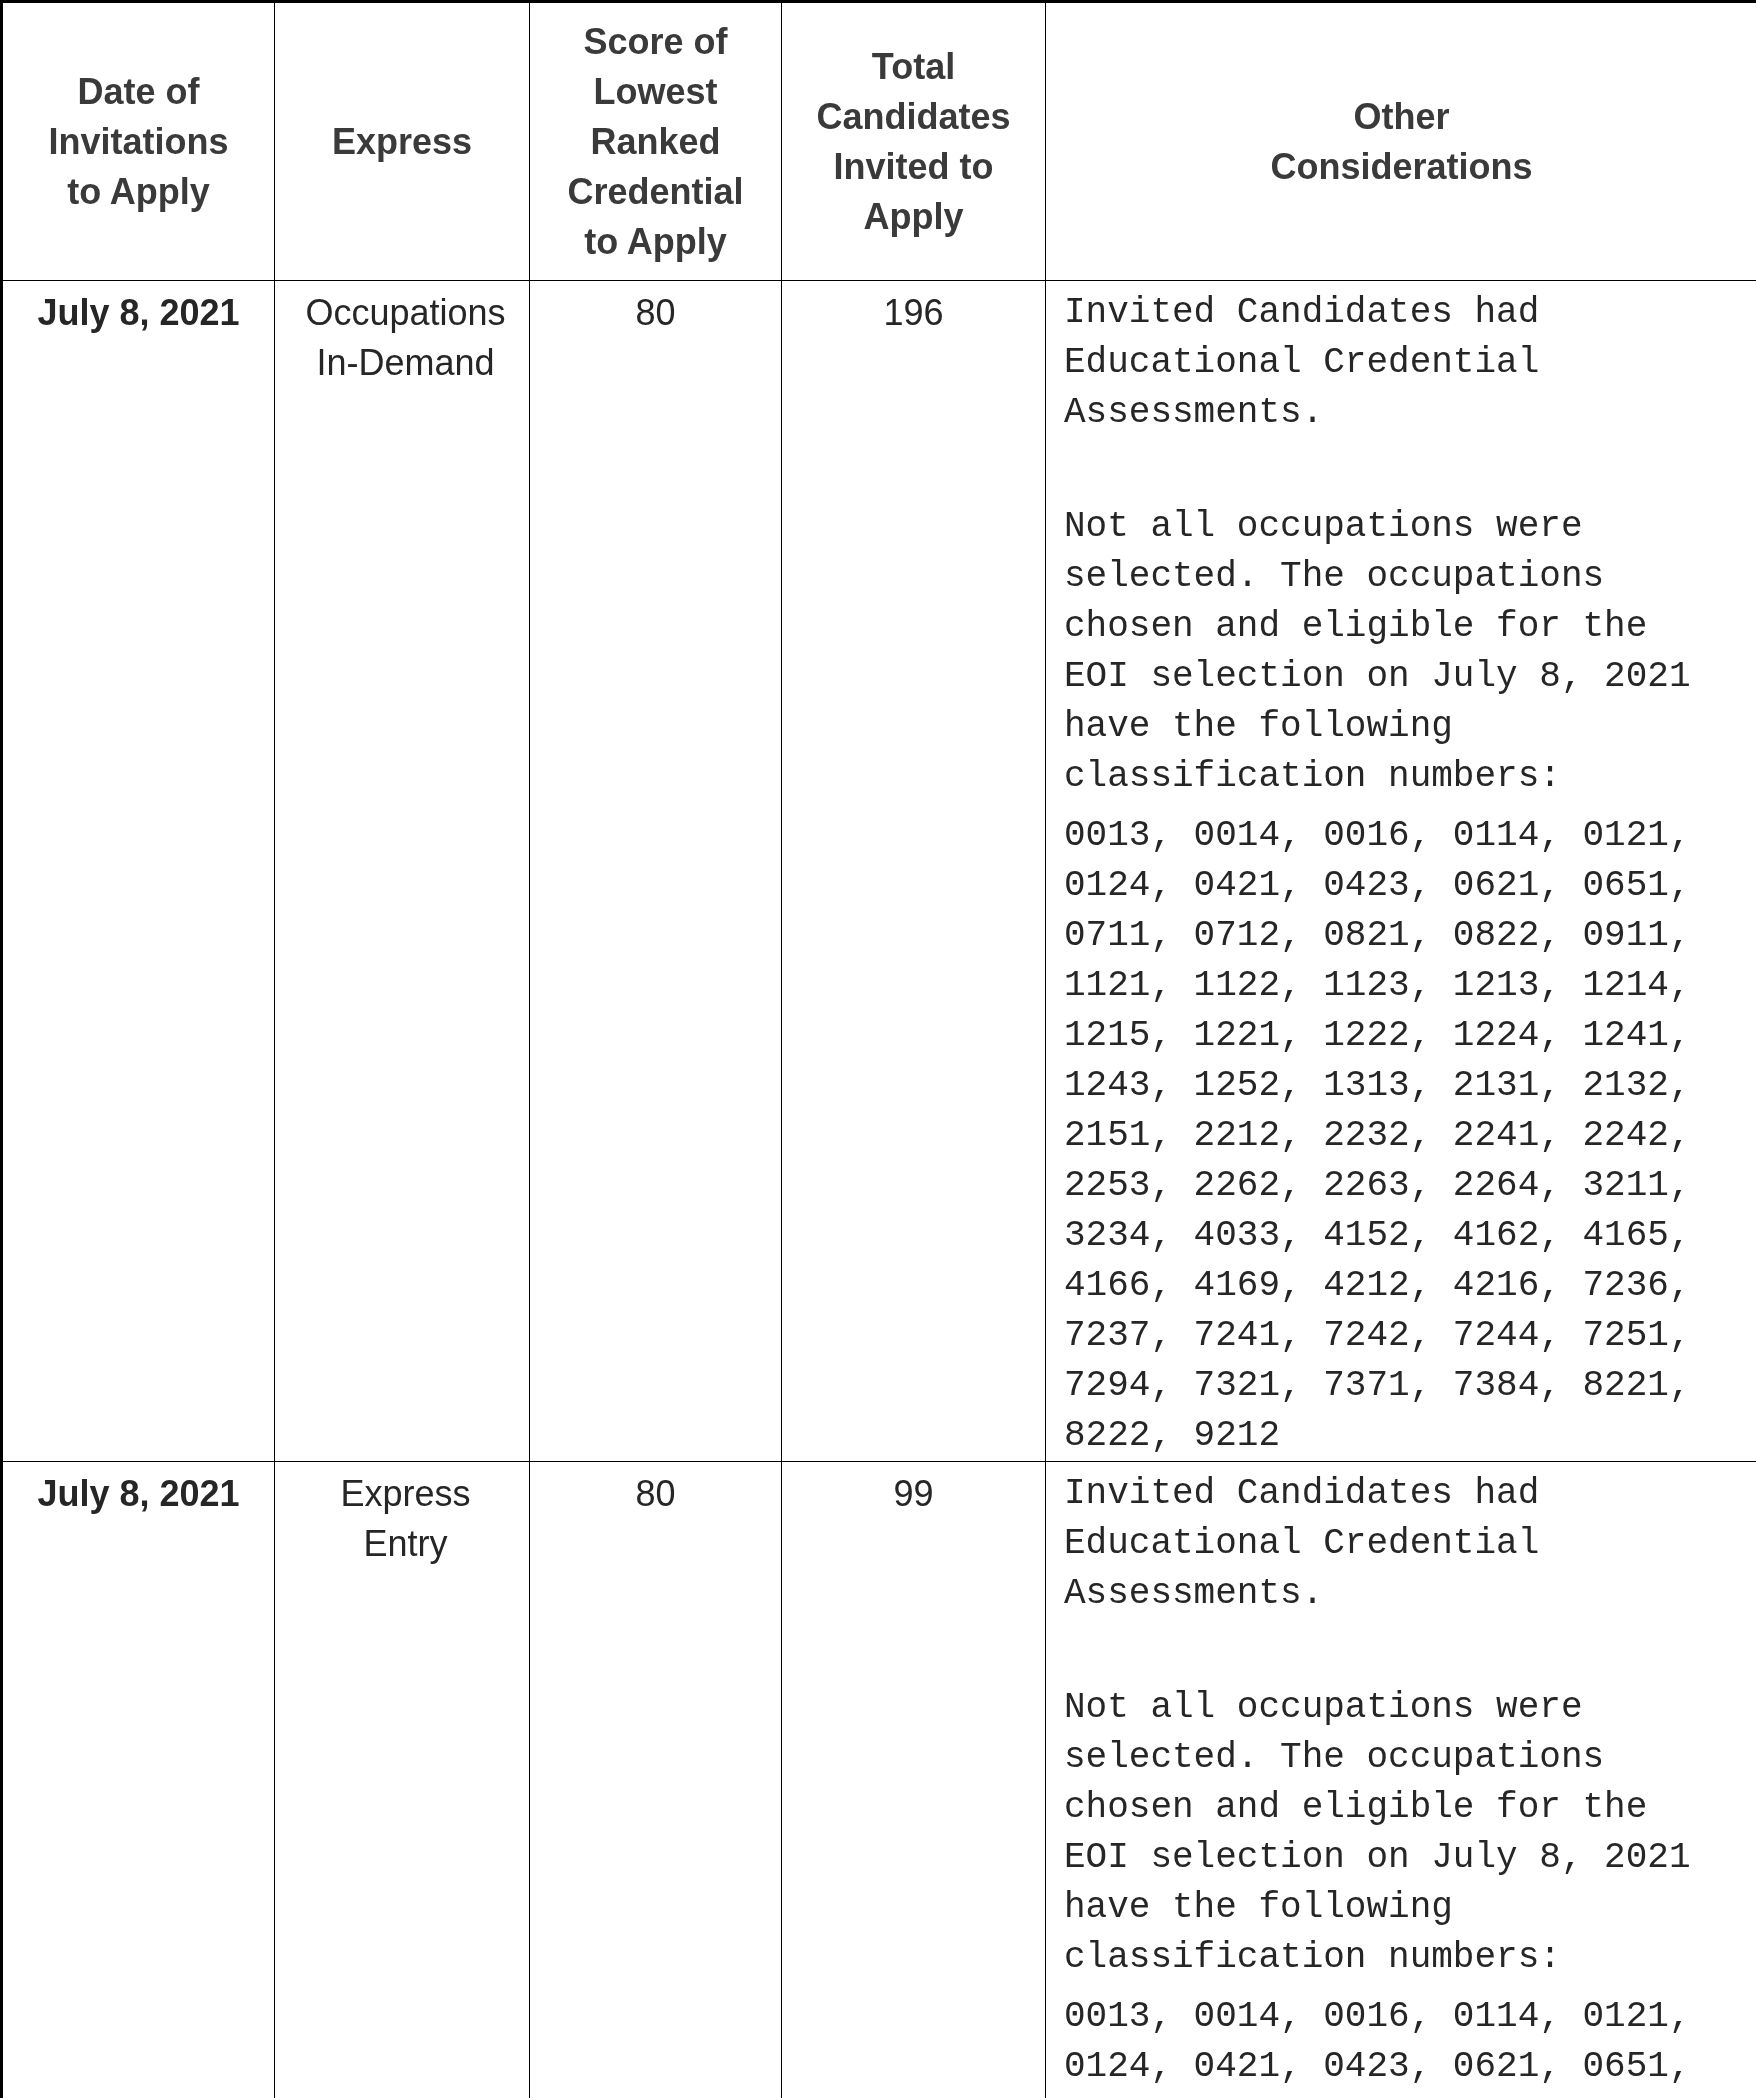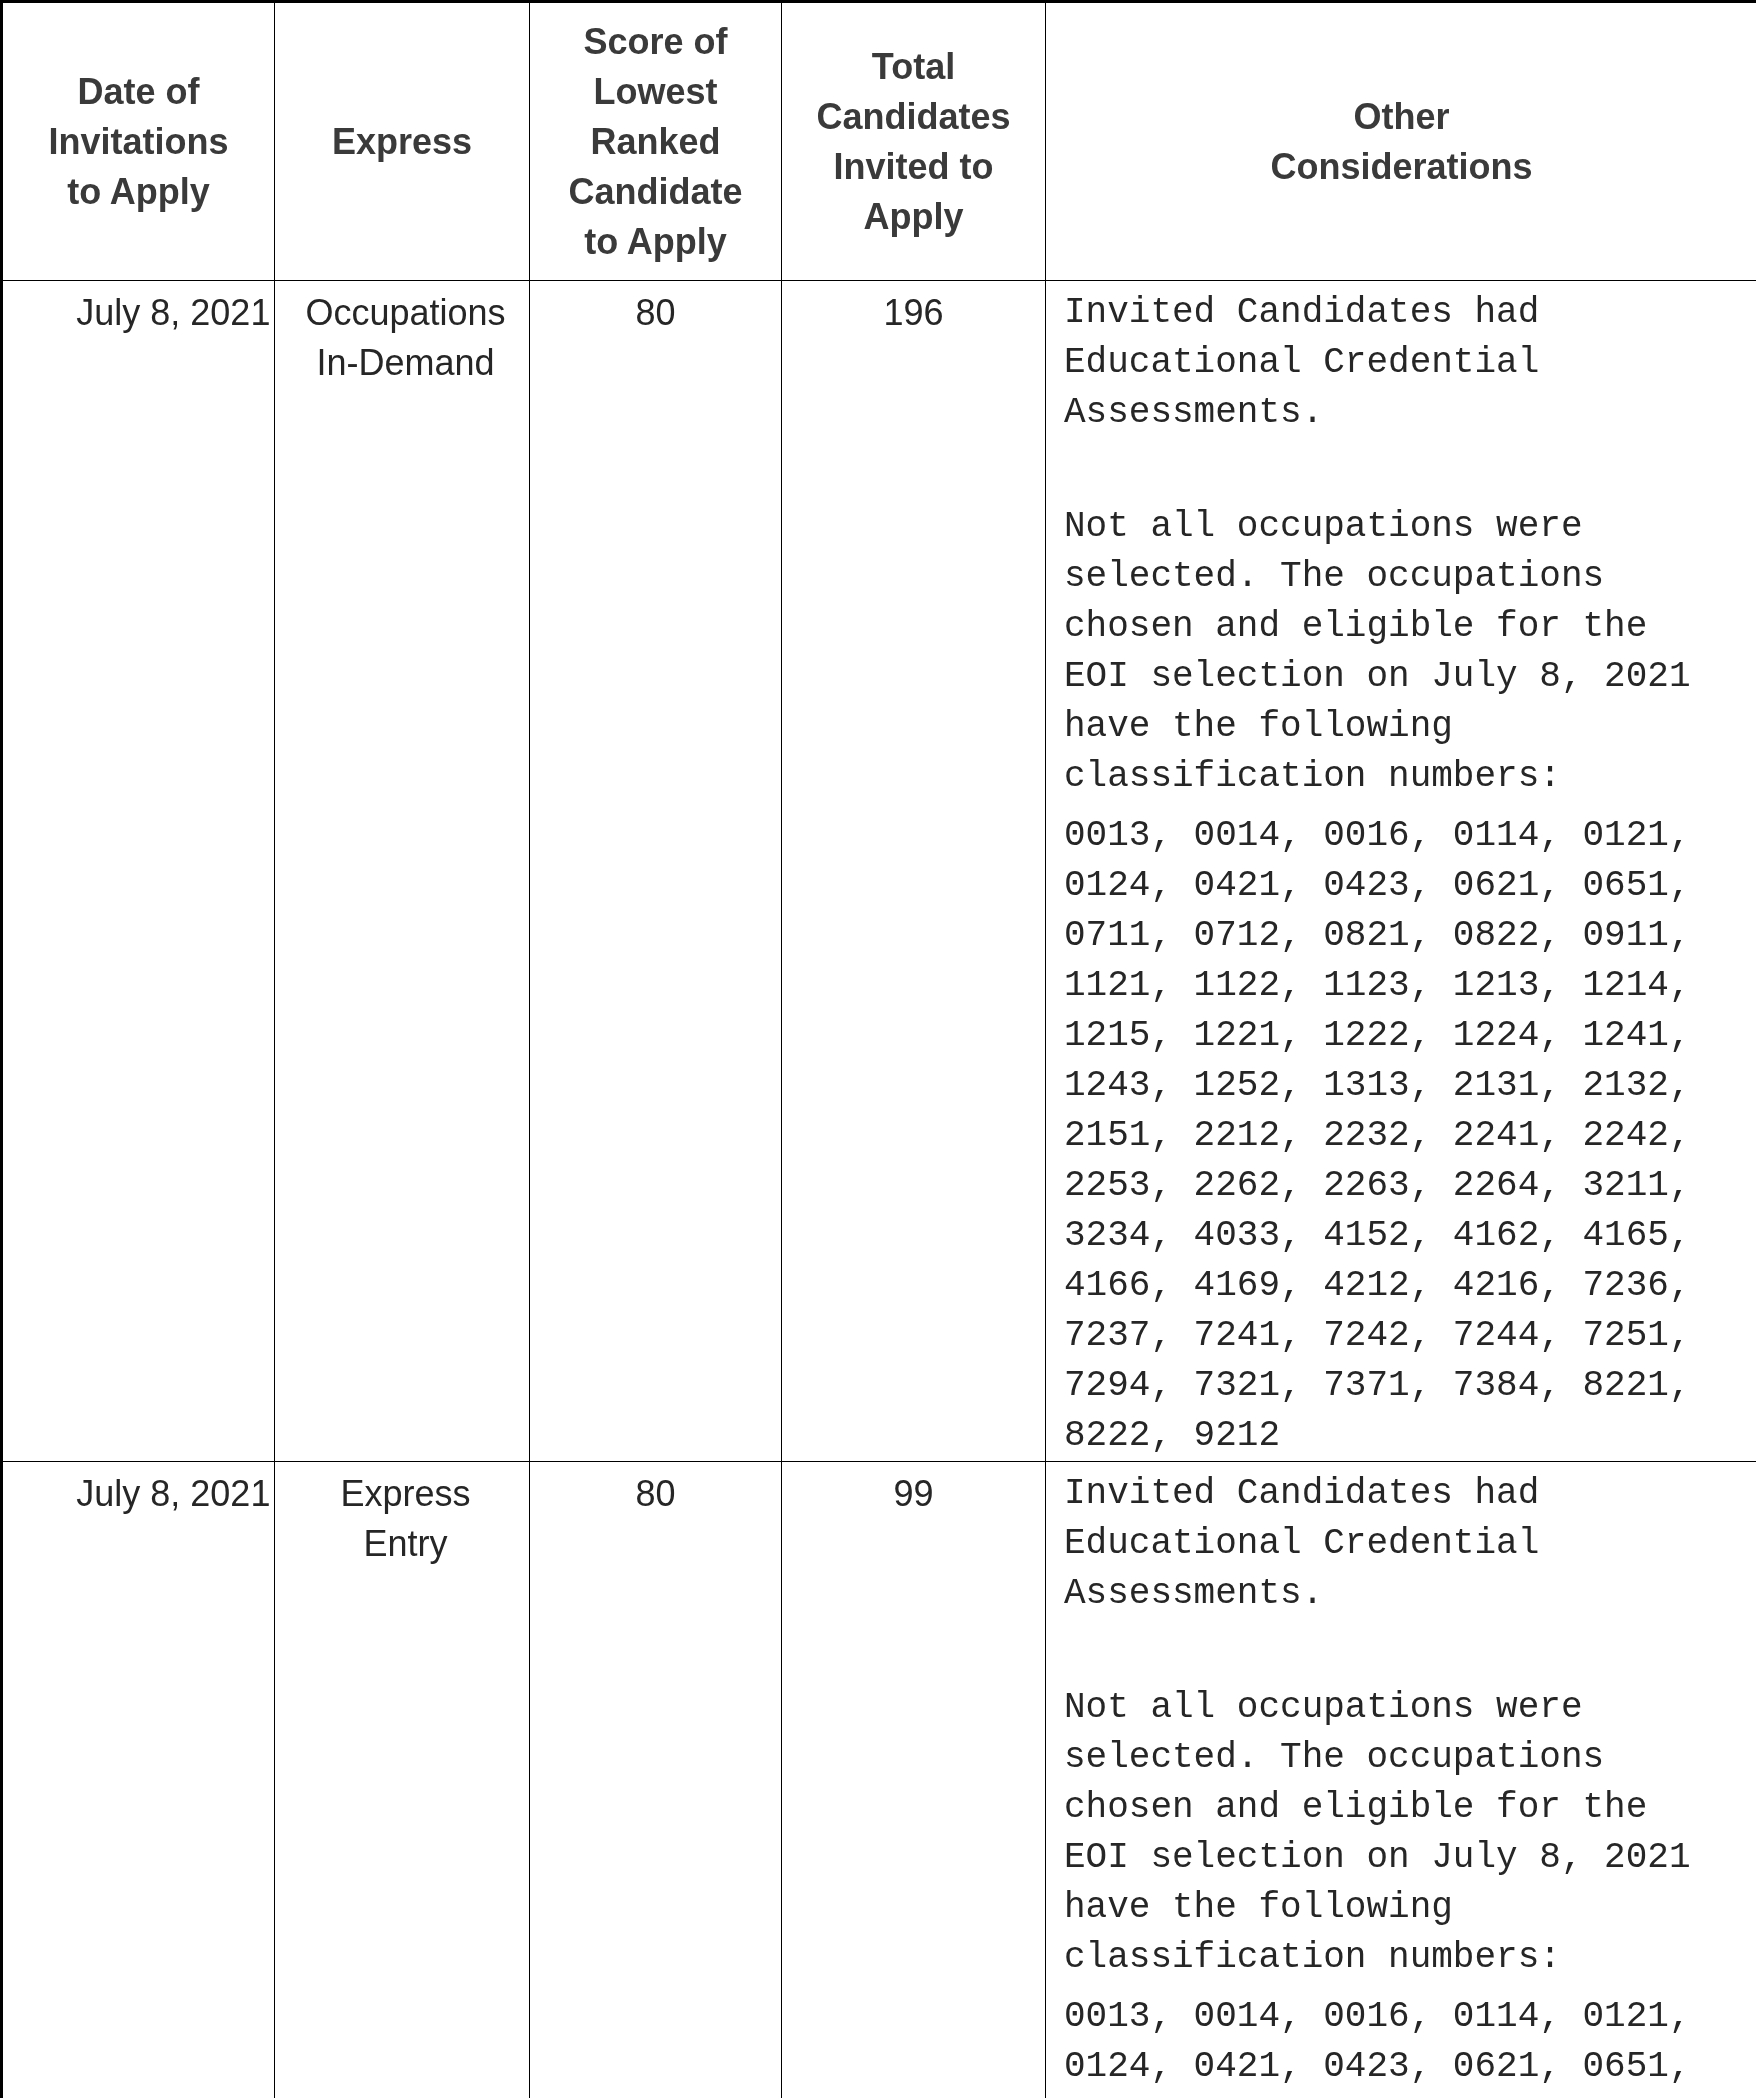--- a/index.html
+++ b/index.html
@@ -41,21 +41,21 @@
     white-space: pre-line;
     padding: 3.6px 7.2px;
   }
   td {
     font-size: 36px;
     line-height: 50px;
     color: #262626;
     vertical-align: top;
     padding-top: 7.2px;
   }
-  td.cell-date { text-align: right; padding-left: 3.6px; padding-right: 3.6px; }
+  td.cell-date { text-align: center; padding-left: 3.6px; padding-right: 3.6px; font-weight: bold; }
   td.cell-category { text-align: center; padding-left: 16px; padding-right: 9px; white-space: pre-line; }
   td.cell-score, td.cell-total { text-align: center; }
   td.cell-considerations { text-align: left; padding-left: 18px; padding-right: 45px; }
   .considerations-content { max-width: 646px; font-family: Liberation Mono, monospace; }
   .considerations-content p { margin: 0; }
   .considerations-content p.para-2 { margin-top: 64px; }
   .considerations-content p.nums { margin-top: 9px; }
 </style>
 </head>
 <body>
@@ -70,21 +70,21 @@
   </colgroup>
   <thead>
     <tr class="header-row">
       <th>Date of
 Invitations
 to Apply</th>
       <th>Express</th>
       <th>Score of
 Lowest
 Ranked
-Candidate
+Credential
 to Apply</th>
       <th>Total
 Candidates
 Invited to
 Apply</th>
       <th>Other
 Considerations</th>
     </tr>
   </thead>
   <tbody>

